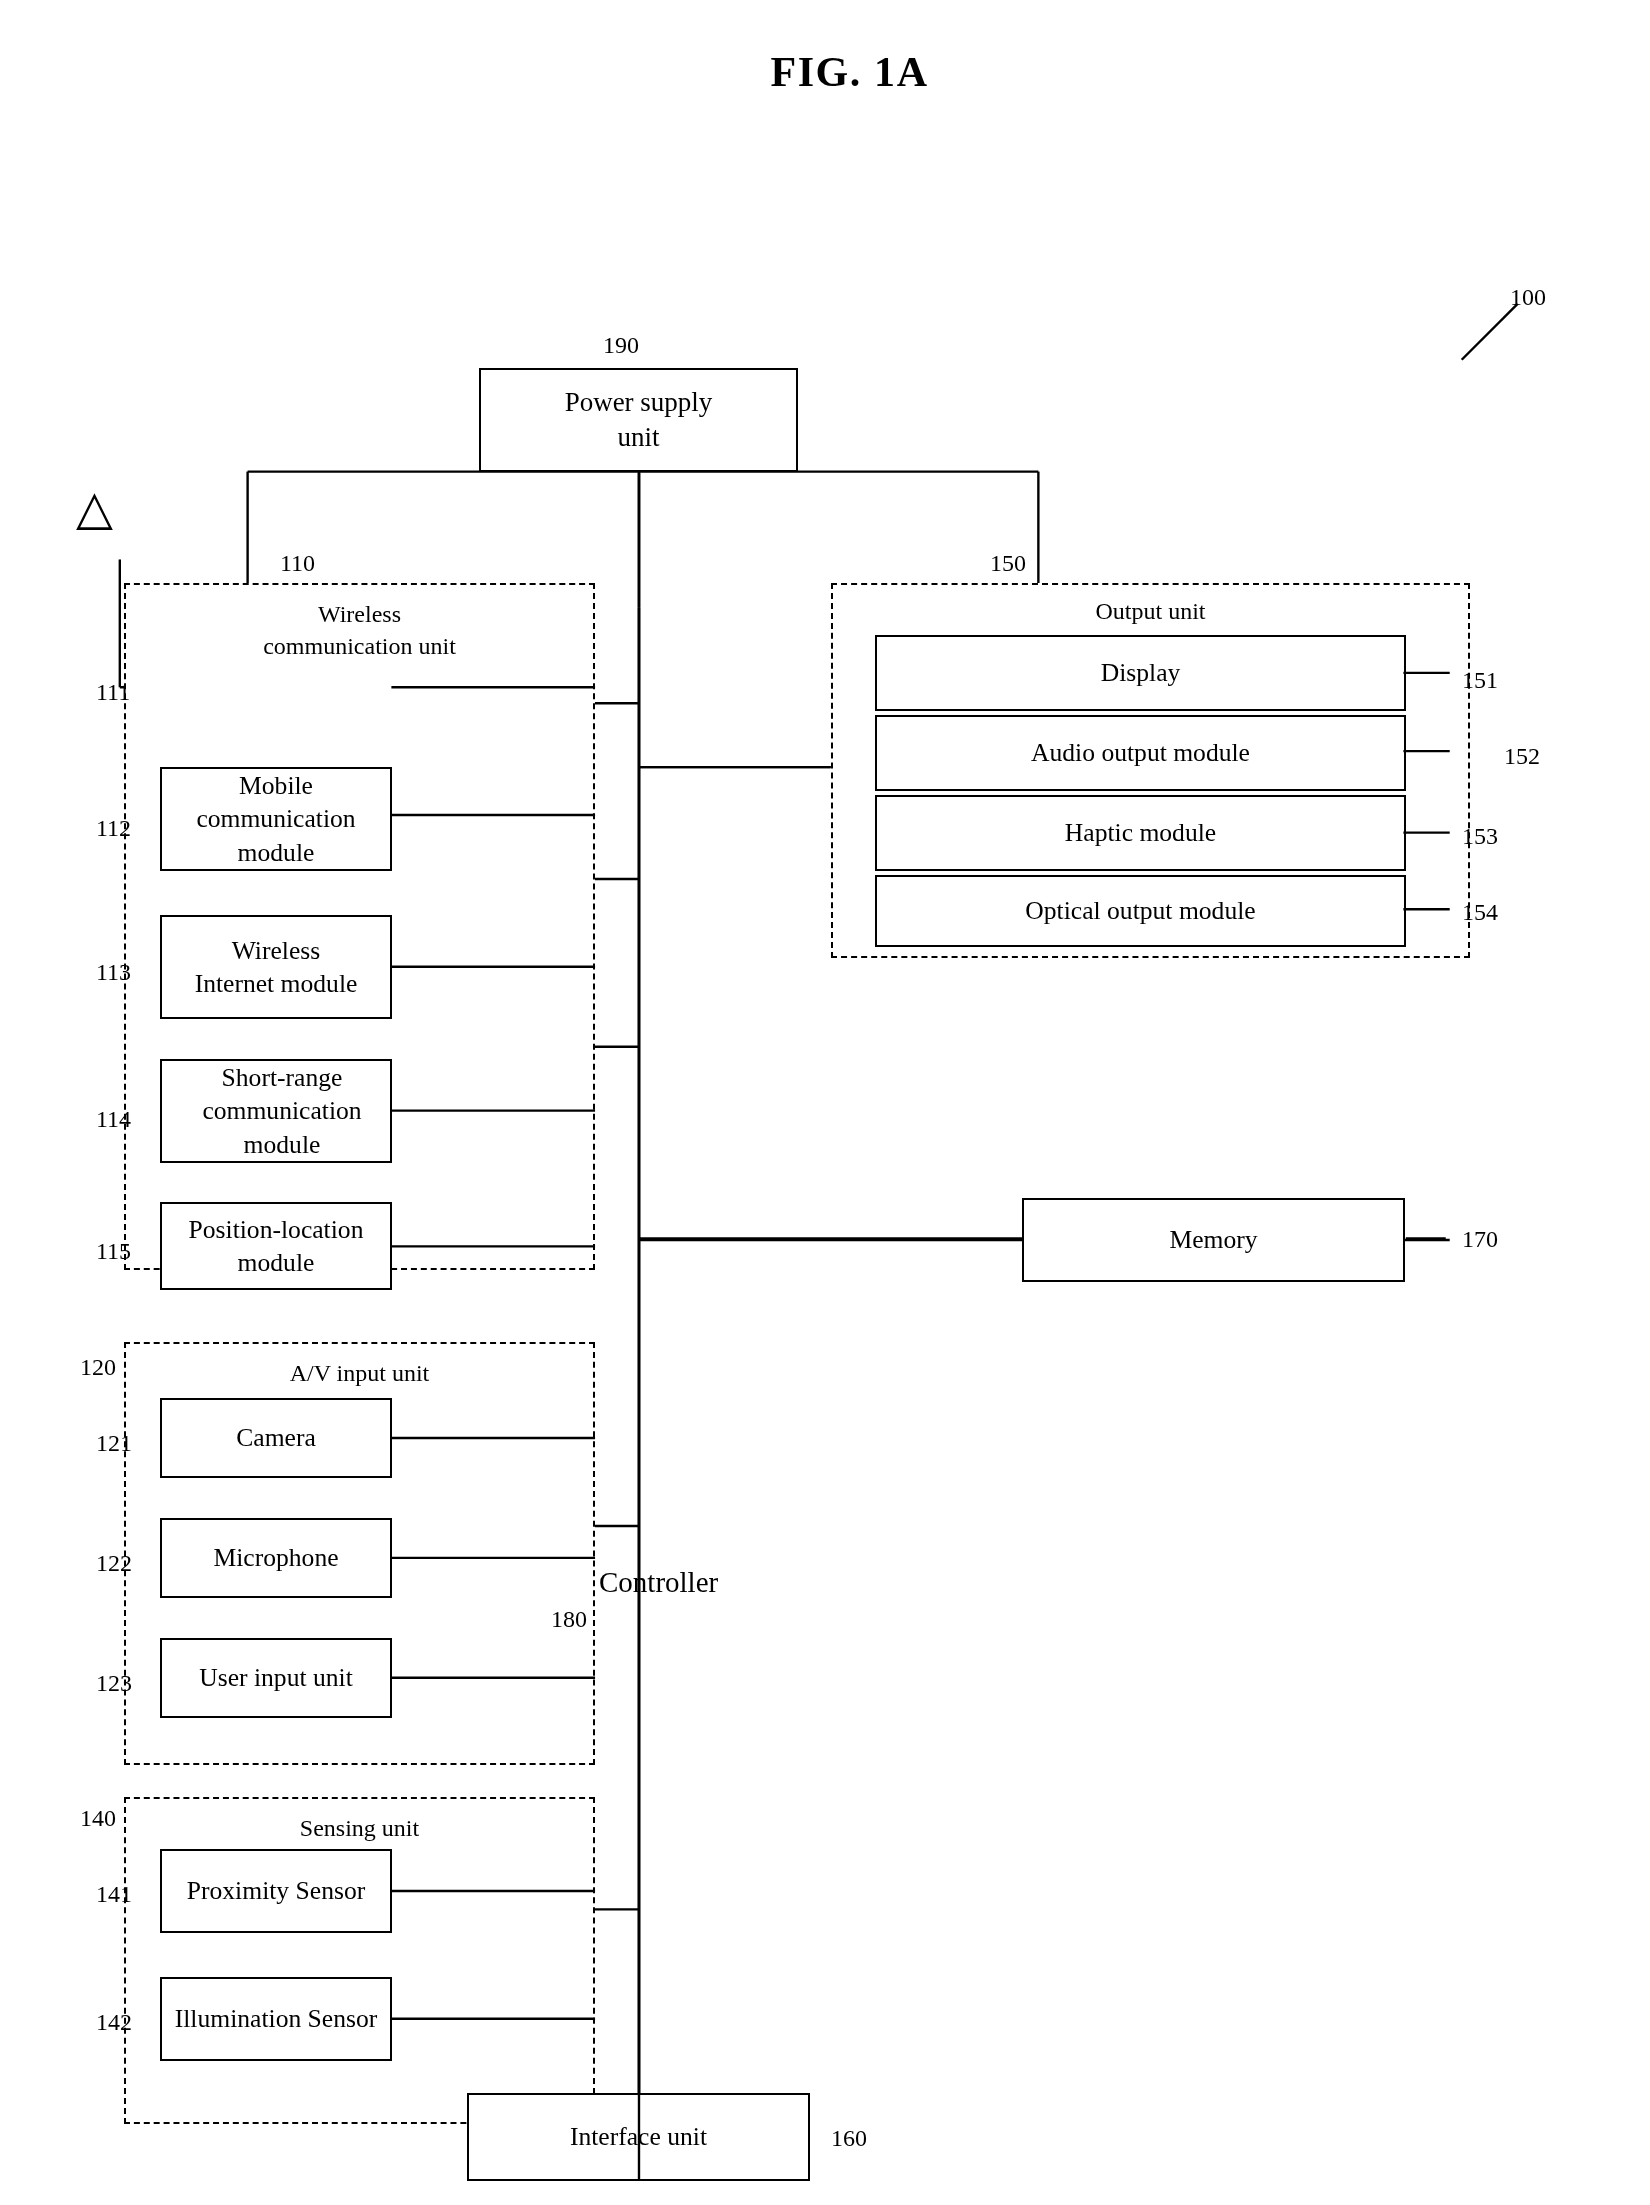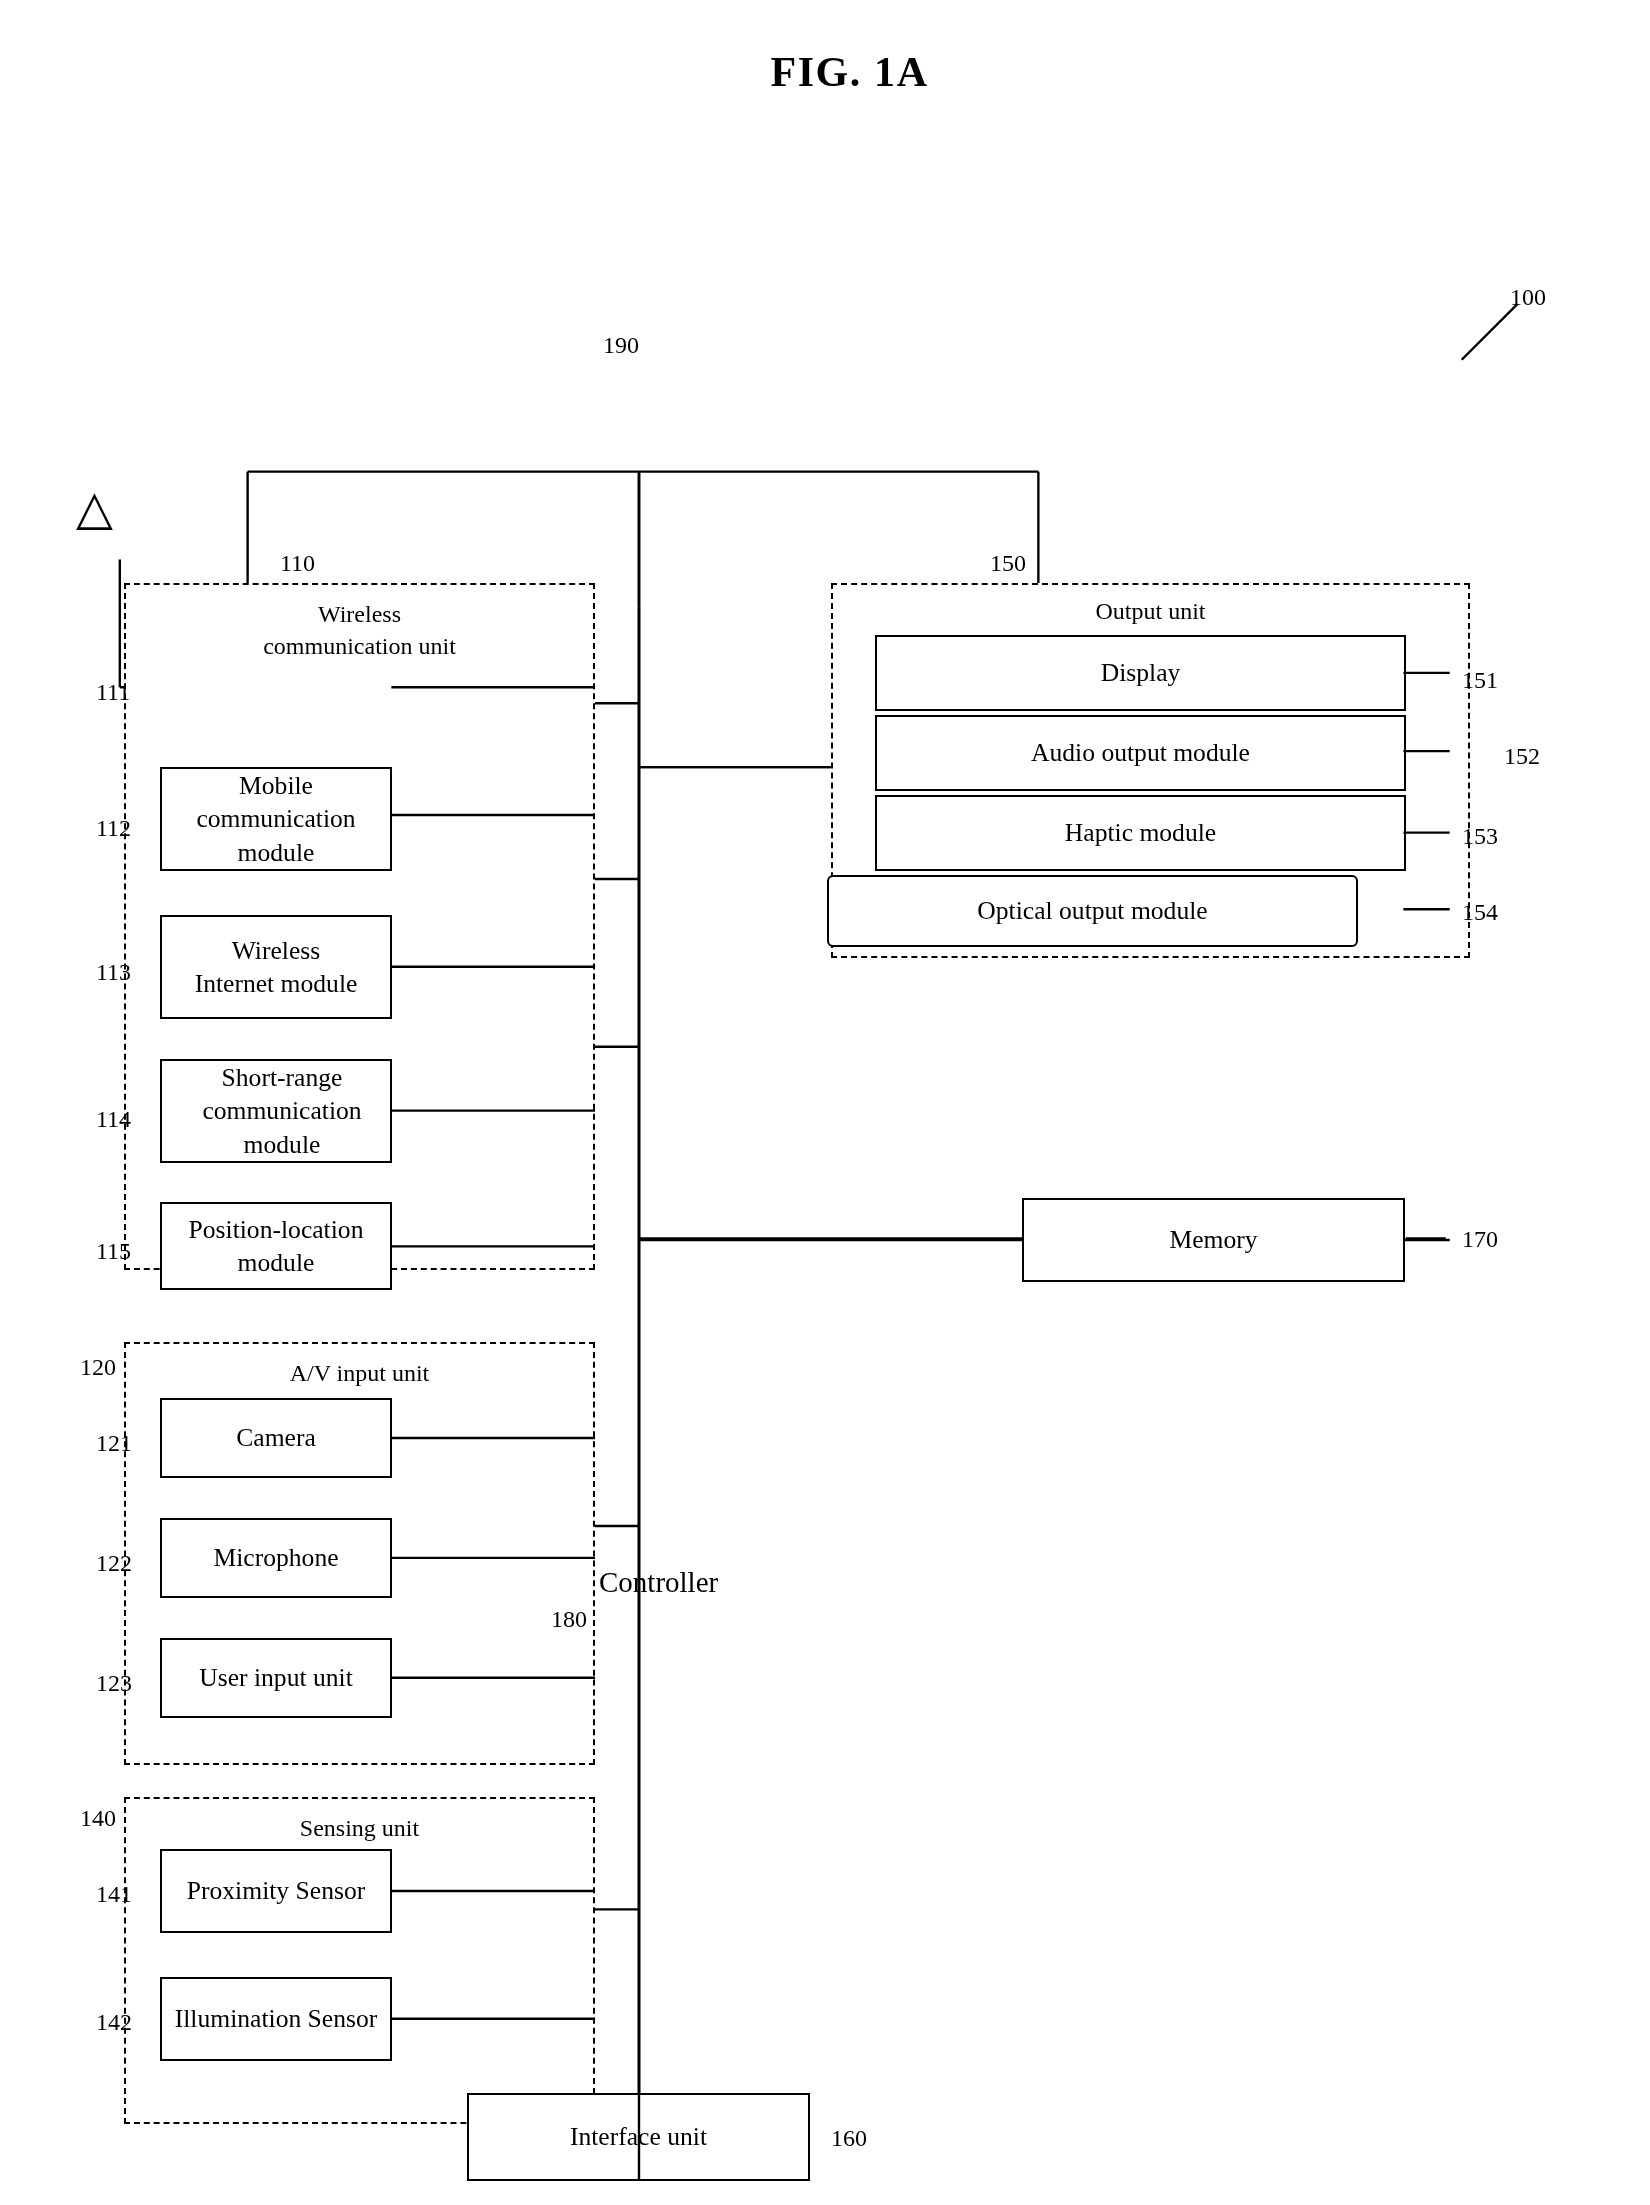--- a/index.html
+++ b/index.html
@@ -111,20 +111,22 @@
     <line x1="150" y1="540" x2="150" y2="700" stroke="#000" stroke-width="3"></line>
     <line x1="150" y1="700" x2="200" y2="700" stroke="#000" stroke-width="3"></line>
 
     <line x1="1900" y1="220" x2="1830" y2="290" stroke="#000" stroke-width="3"></line>
   </svg>
 
   <span class="label-ref" style="left: 1510px; top: 156px; white-space: pre-line;">100</span>
 
   <div class="antenna" style="left:76px; top:351px;">△</div>
 
+  <div class="box" style="left: 479px; top: 240px; width: 319px; height: 104px; font-size: 27px; white-space: pre-line;">Power supply
+unit</div>
 
   <span class="label-ref" style="left: 603px; top: 204px; white-space: pre-line;">190</span>
 
   <div class="box box-dashed" style="left:124px; top:455px; width:471px; height:687px; font-size:24px;">
     <span style="position: absolute; top: 14.4px; left: 50%; transform: translateX(-50%); white-space: pre-line; font-size: 24px;">Wireless
 communication unit</span>
   </div>
 
   <span class="label-ref" style="left: 280px; top: 422px; white-space: pre-line;">110</span>
 
@@ -196,21 +198,21 @@
   <span class="label-ref" style="left: 1462px; top: 539px; white-space: pre-line;">151</span>
 
   <div class="box" style="left: 875px; top: 587px; width: 531px; height: 76px; white-space: pre-line;">Audio output module</div>
 
   <span class="label-ref" style="left: 1504px; top: 615px; white-space: pre-line;">152</span>
 
   <div class="box" style="left: 875px; top: 667px; width: 531px; height: 76px; white-space: pre-line;">Haptic module</div>
 
   <span class="label-ref" style="left: 1462px; top: 695px; white-space: pre-line;">153</span>
 
-  <div class="box" style="left: 827px; top: 747px; width: 531px; height: 72px; white-space: pre-line; border-radius: 6px;">Optical output module</div>
+  <div class="box" style="left: 875px; top: 747px; width: 531px; height: 72px; white-space: pre-line;">Optical output module</div>
 
   <span class="label-ref" style="left: 1462px; top: 771px; white-space: pre-line;">154</span>
 
   <div class="box" style="left: 1022px; top: 1070px; width: 383px; height: 84px; white-space: pre-line;">Memory</div>
 
   <span class="label-ref" style="left: 1462px; top: 1098px; white-space: pre-line;">170</span>
 
   <div style="position: absolute; left: 599px; top: 1438px; font-size: 29px; white-space: pre-line;">Controller</div>
 
   <span class="label-ref" style="left: 551px; top: 1478px; white-space: pre-line;">180</span>

